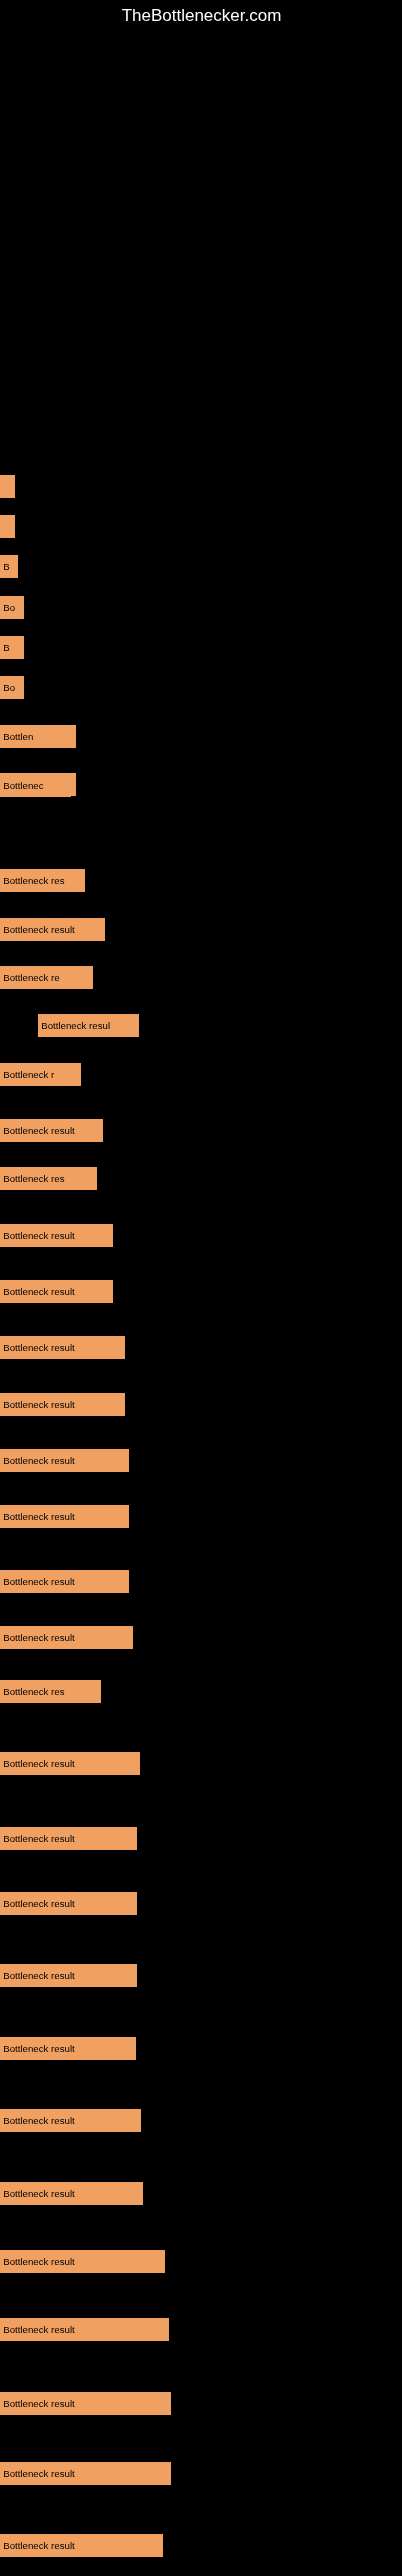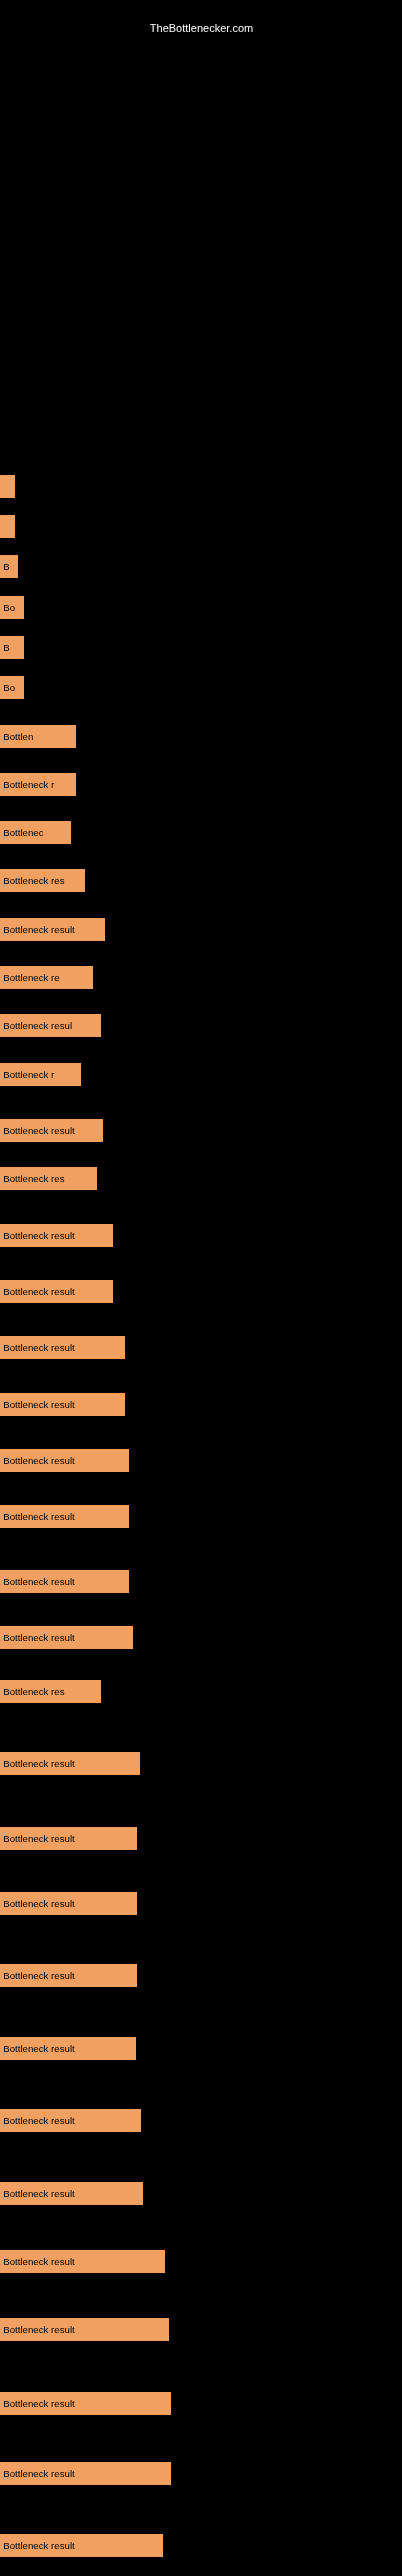--- a/index.html
+++ b/index.html
@@ -11,23 +11,22 @@
       position: relative;
       overflow-x: hidden;
     }
 
     .site-title {
       position: absolute;
       top: 6.4px;
       left: 50%;
       transform: translateX(-50%);
       color: #fff;
-      font-size: 11px;
+      font-size: 17px;
       white-space: nowrap;
-      margin-top: 16px;
     }
 
     .bar-container {
       position: absolute;
       left: 0;
       display: flex;
       align-items: center;
     }
 
     .bar {
@@ -65,33 +64,33 @@
     </div>
     <div class="bar-container" style="top: 676px; left: 0px;">
       <div class="bar" style="width: 24px;">Bo</div>
     </div>
     <div class="bar-container" style="top: 725px; left: 0px;">
       <div class="bar" style="width: 76px;">Bottlen</div>
     </div>
     <div class="bar-container" style="top: 773px; left: 0px;">
       <div class="bar" style="width: 76px;">Bottleneck r</div>
     </div>
-    <div class="bar-container" style="top: 821px; left: 0px;">
+    <div class="bar-container" style="top: 774px; left: 0px;">
       <div class="bar" style="width: 71px;">Bottlenec</div>
     </div>
     <div class="bar-container" style="top: 869px; left: 0px;">
       <div class="bar" style="width: 85px;">Bottleneck res</div>
     </div>
     <div class="bar-container" style="top: 918px; left: 0px;">
       <div class="bar" style="width: 105px;">Bottleneck result</div>
     </div>
     <div class="bar-container" style="top: 966px; left: 0px;">
       <div class="bar" style="width: 93px;">Bottleneck re</div>
     </div>
-    <div class="bar-container" style="top: 1014px; left: 0px;">
+    <div class="bar-container" style="top: 1014px; left: 0px; padding-left: 38px;">
       <div class="bar" style="width: 101px;">Bottleneck resul</div>
     </div>
     <div class="bar-container" style="top: 1063px; left: 0px;">
       <div class="bar" style="width: 81px;">Bottleneck r</div>
     </div>
     <div class="bar-container" style="top: 1119px; left: 0px;">
       <div class="bar" style="width: 103px;">Bottleneck result</div>
     </div>
     <div class="bar-container" style="top: 1167px; left: 0px;">
       <div class="bar" style="width: 97px;">Bottleneck res</div>

